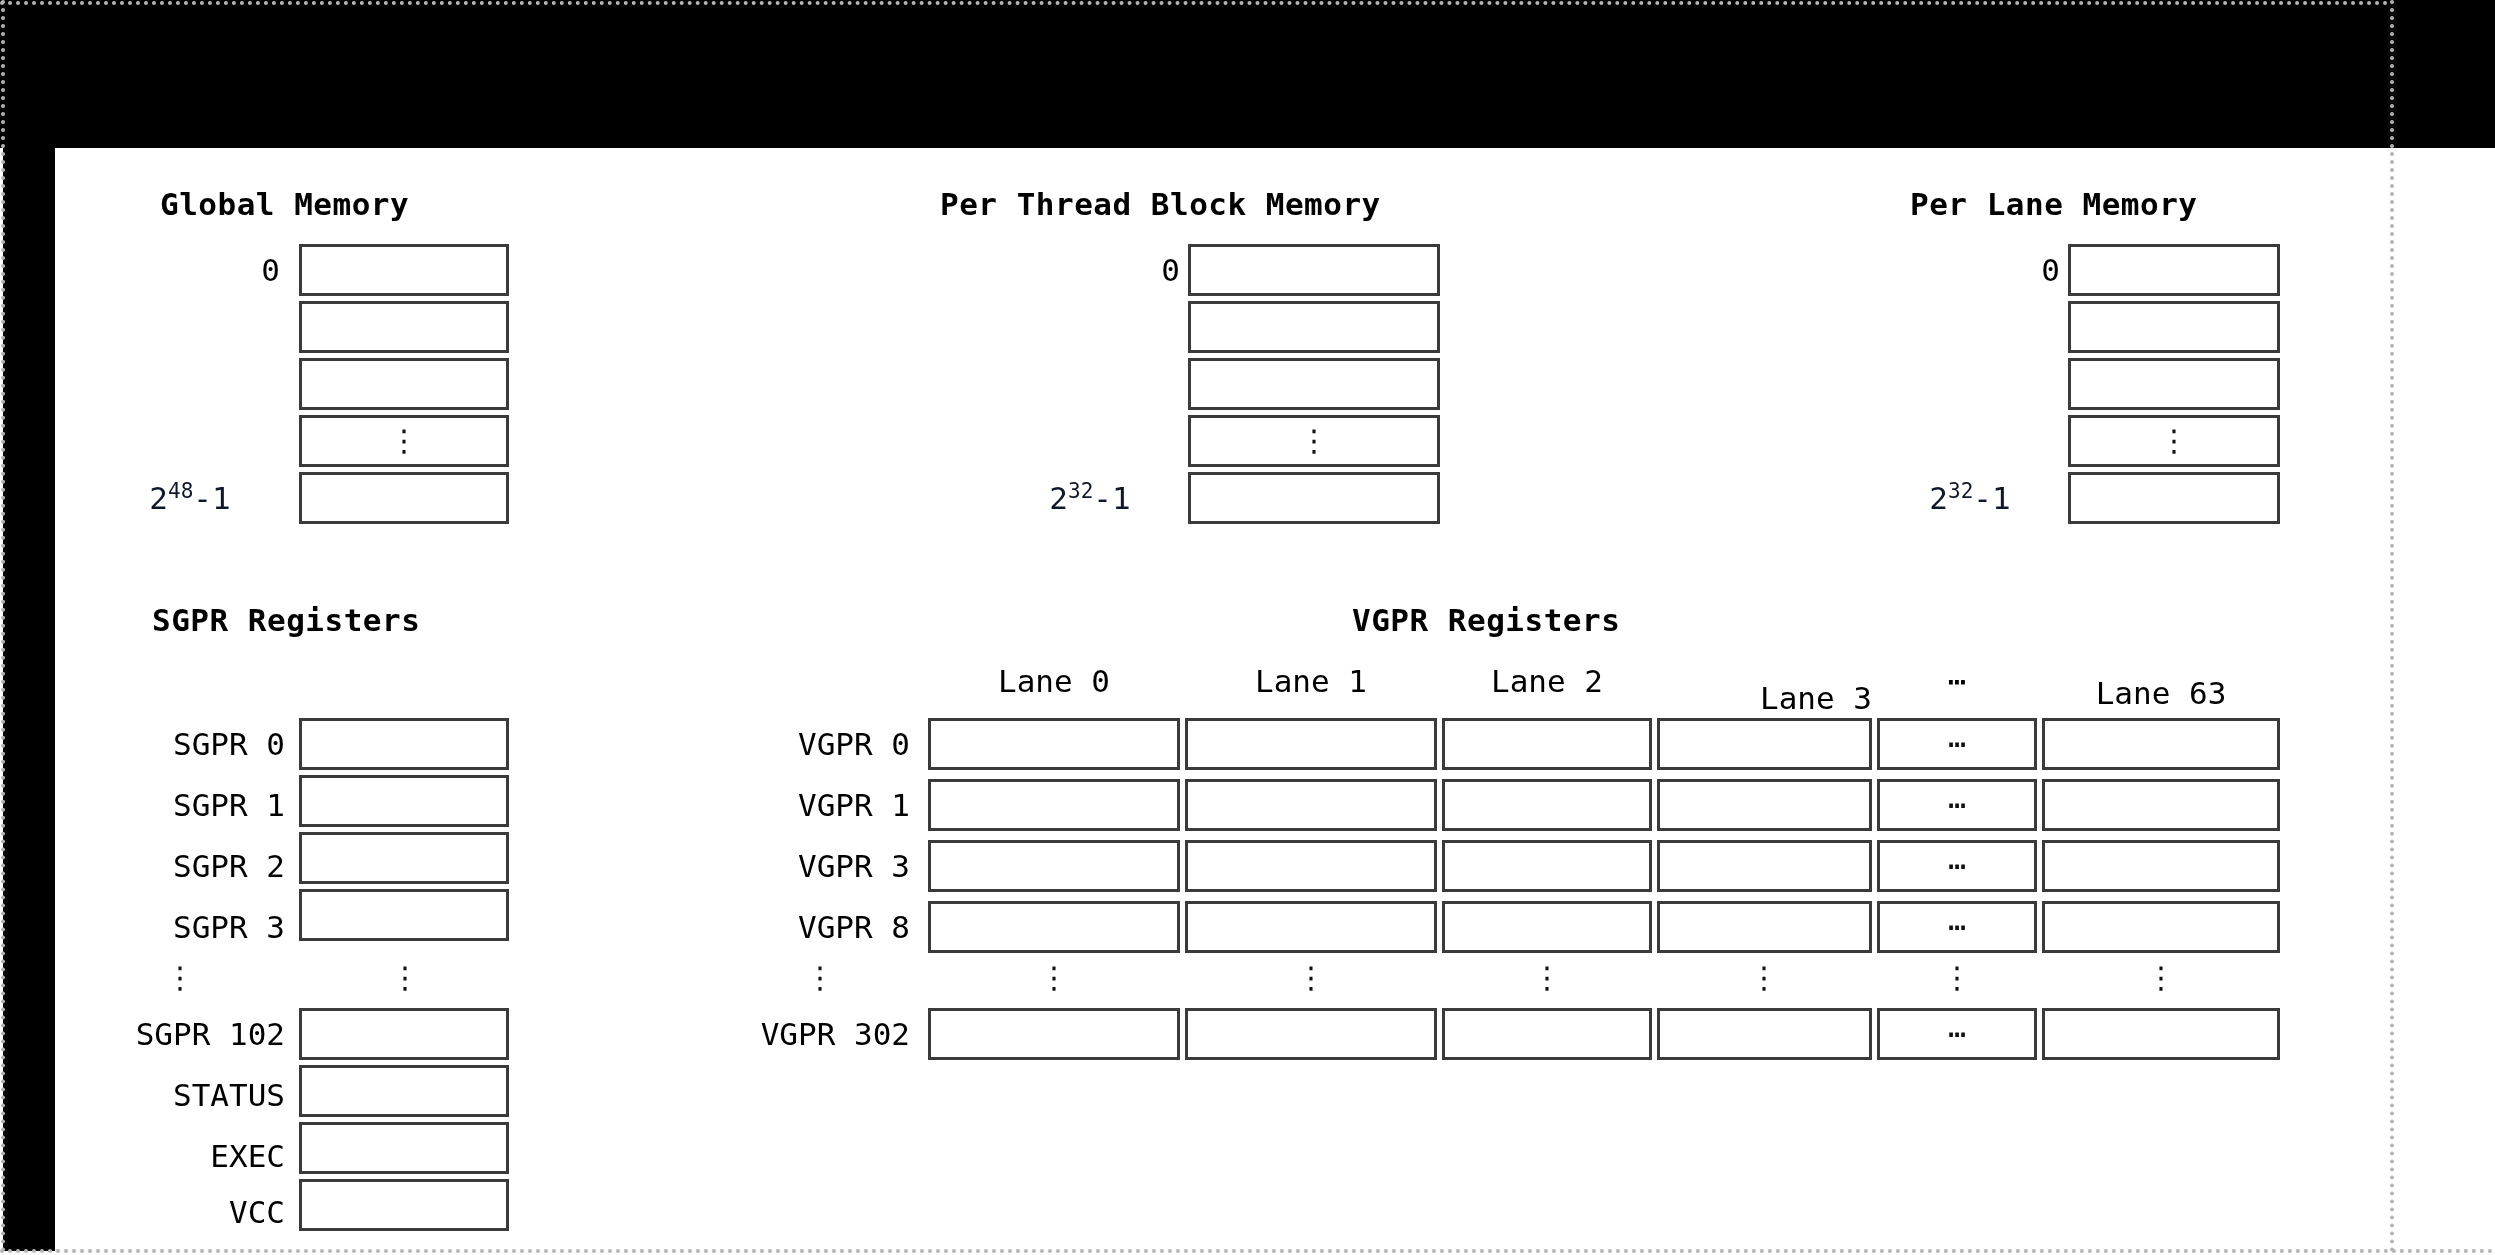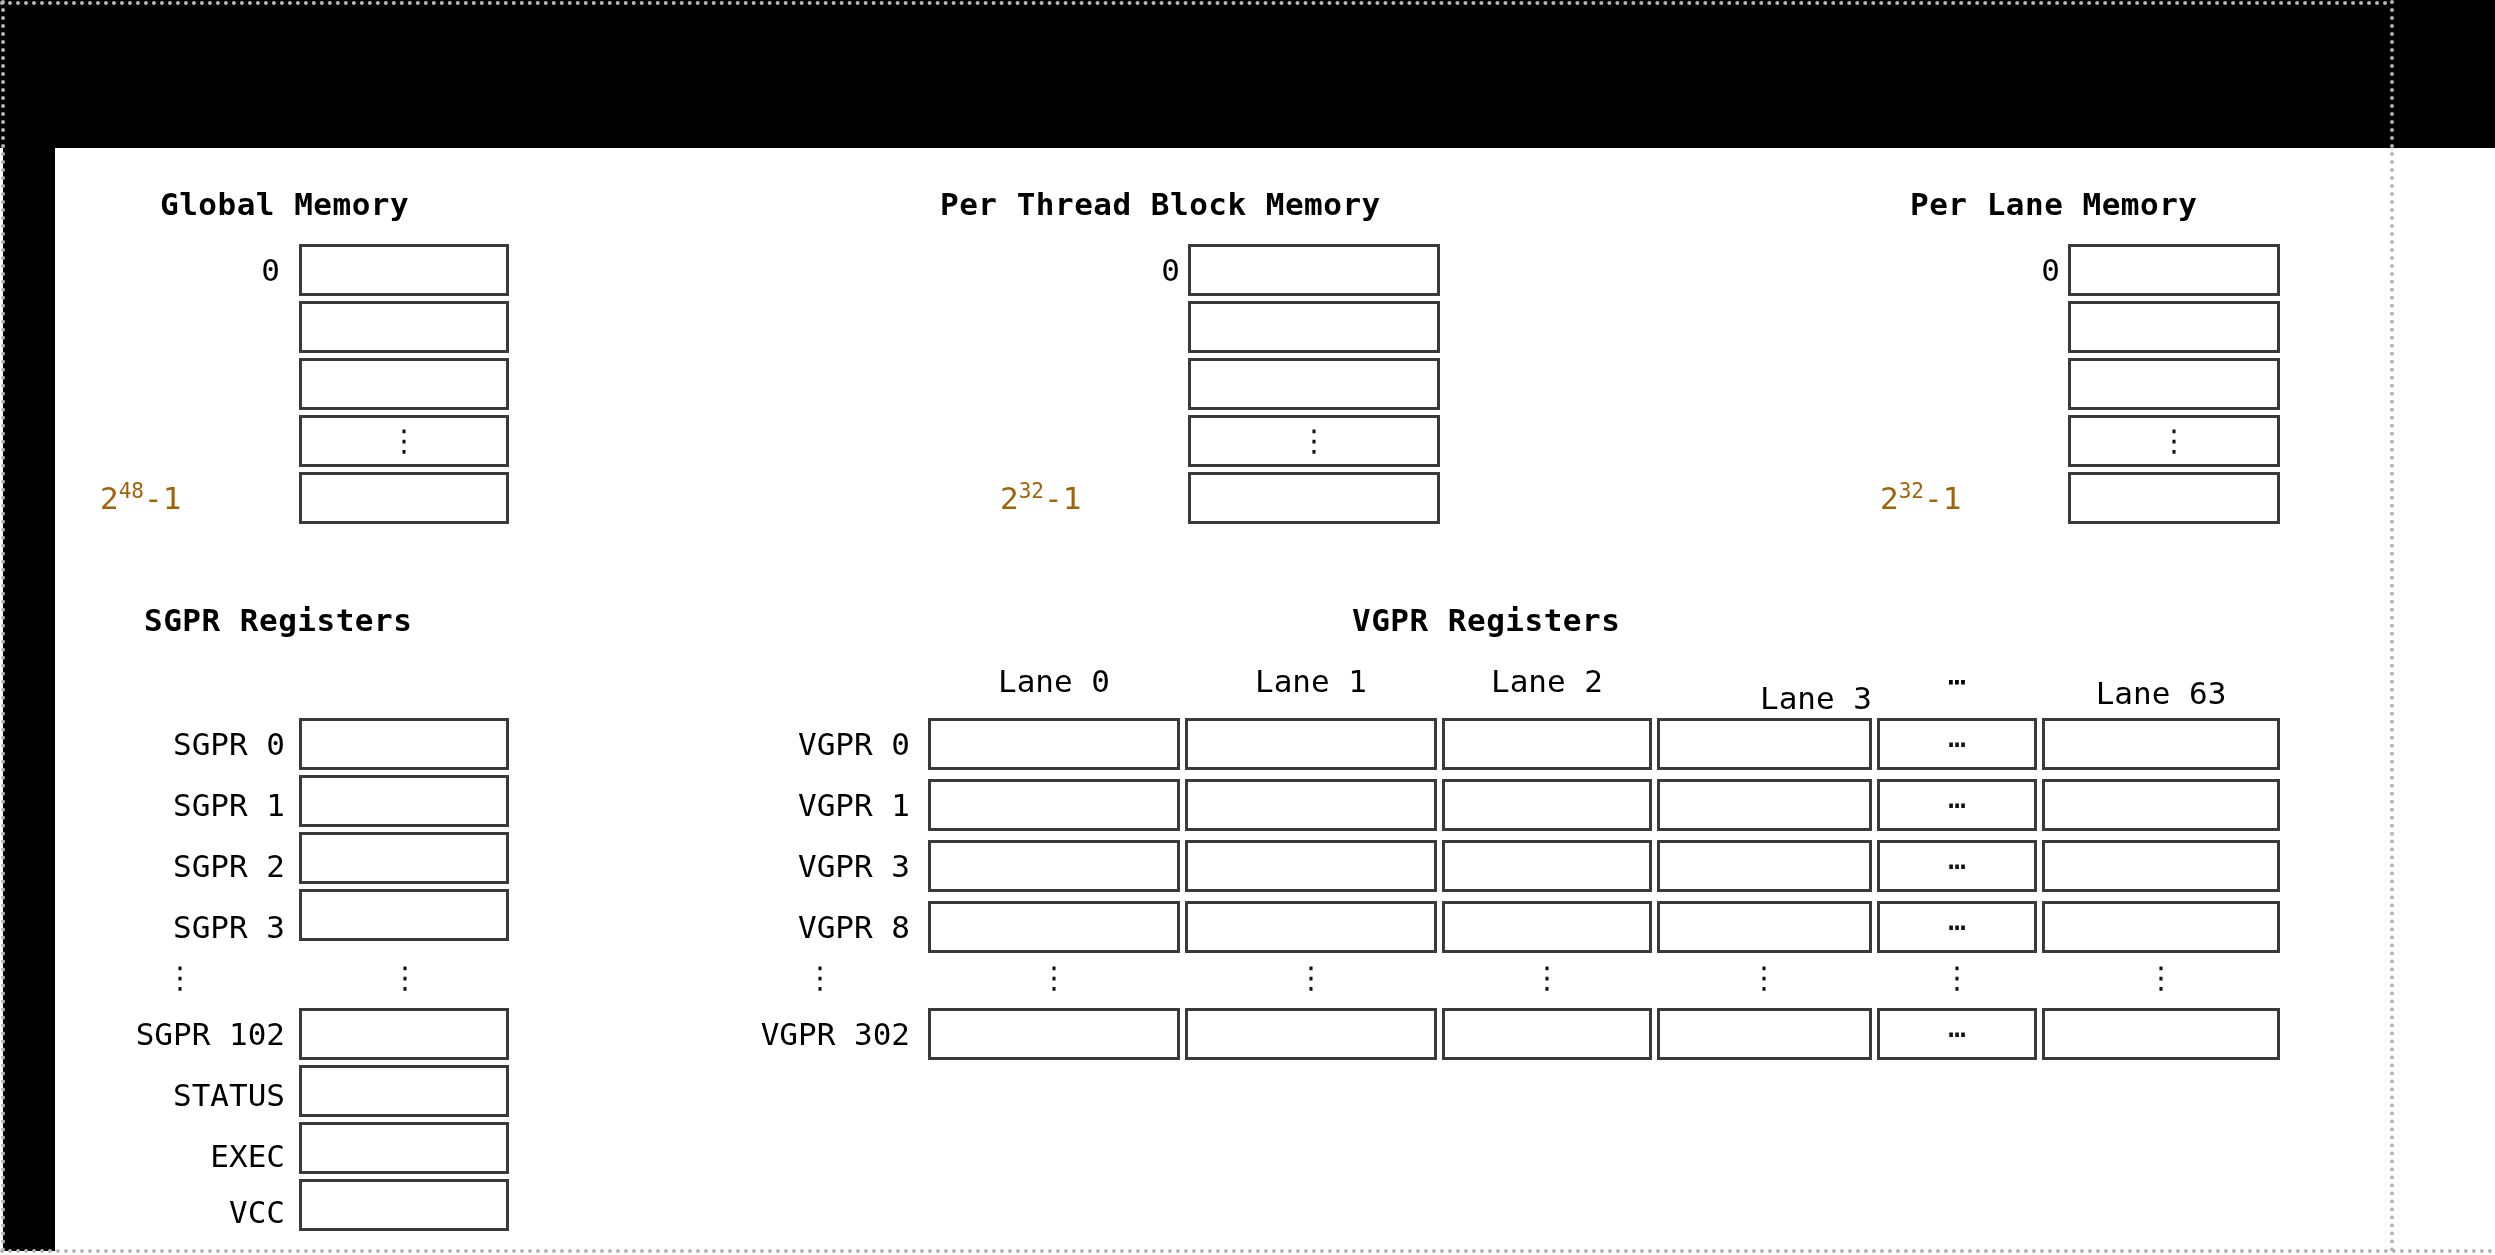--- a/index.html
+++ b/index.html
@@ -88,23 +88,23 @@
     font-size: 31px;
     color: #000000;
     white-space: nowrap;
     text-align: right;
     line-height: 52px;
   }
 
   .sup-label {
     position: absolute;
     font-size: 31px;
-    color: #a16207;
+    color: #0f172a;
     white-space: nowrap;
-    text-align: left;
+    text-align: center;
     line-height: 52px;
   }
   .sup-label sup {
     font-size: 21px;
     vertical-align: super;
     line-height: 0;
   }
 
   .vdots {
     position: absolute;
@@ -199,21 +199,21 @@
   </div>
 
   <div class="mem-stack" style="left:2068px; top:244px; width:212px;">
     <div class="cell"></div>
     <div class="cell"></div>
     <div class="cell"></div>
     <div class="cell cell-dots">⋮</div>
     <div class="cell"></div>
   </div>
 
-  <div class="section-title" style="left:144px; top:602px;text-align:right;">SGPR Registers</div>
+  <div class="section-title" style="left:152px; top:602px;text-align:right;">SGPR Registers</div>
 
   <div class="row-label" style="left:0px; top:718px; width:285px;">SGPR 0</div>
   <div class="row-label" style="left:0px; top:779px; width:285px;">SGPR 1</div>
   <div class="row-label" style="left:0px; top:840px; width:285px;">SGPR 2</div>
   <div class="row-label" style="left:0px; top:901px; width:285px;">SGPR 3</div>
 
   <div class="vdots" style="left:160px; top:963px; width:40px;">⋮</div>
   <div class="vdots" style="left:385px; top:963px; width:40px;">⋮</div>
 
   <div class="row-label" style="left:0px; top:1008px; width:285px;">SGPR 102</div>

